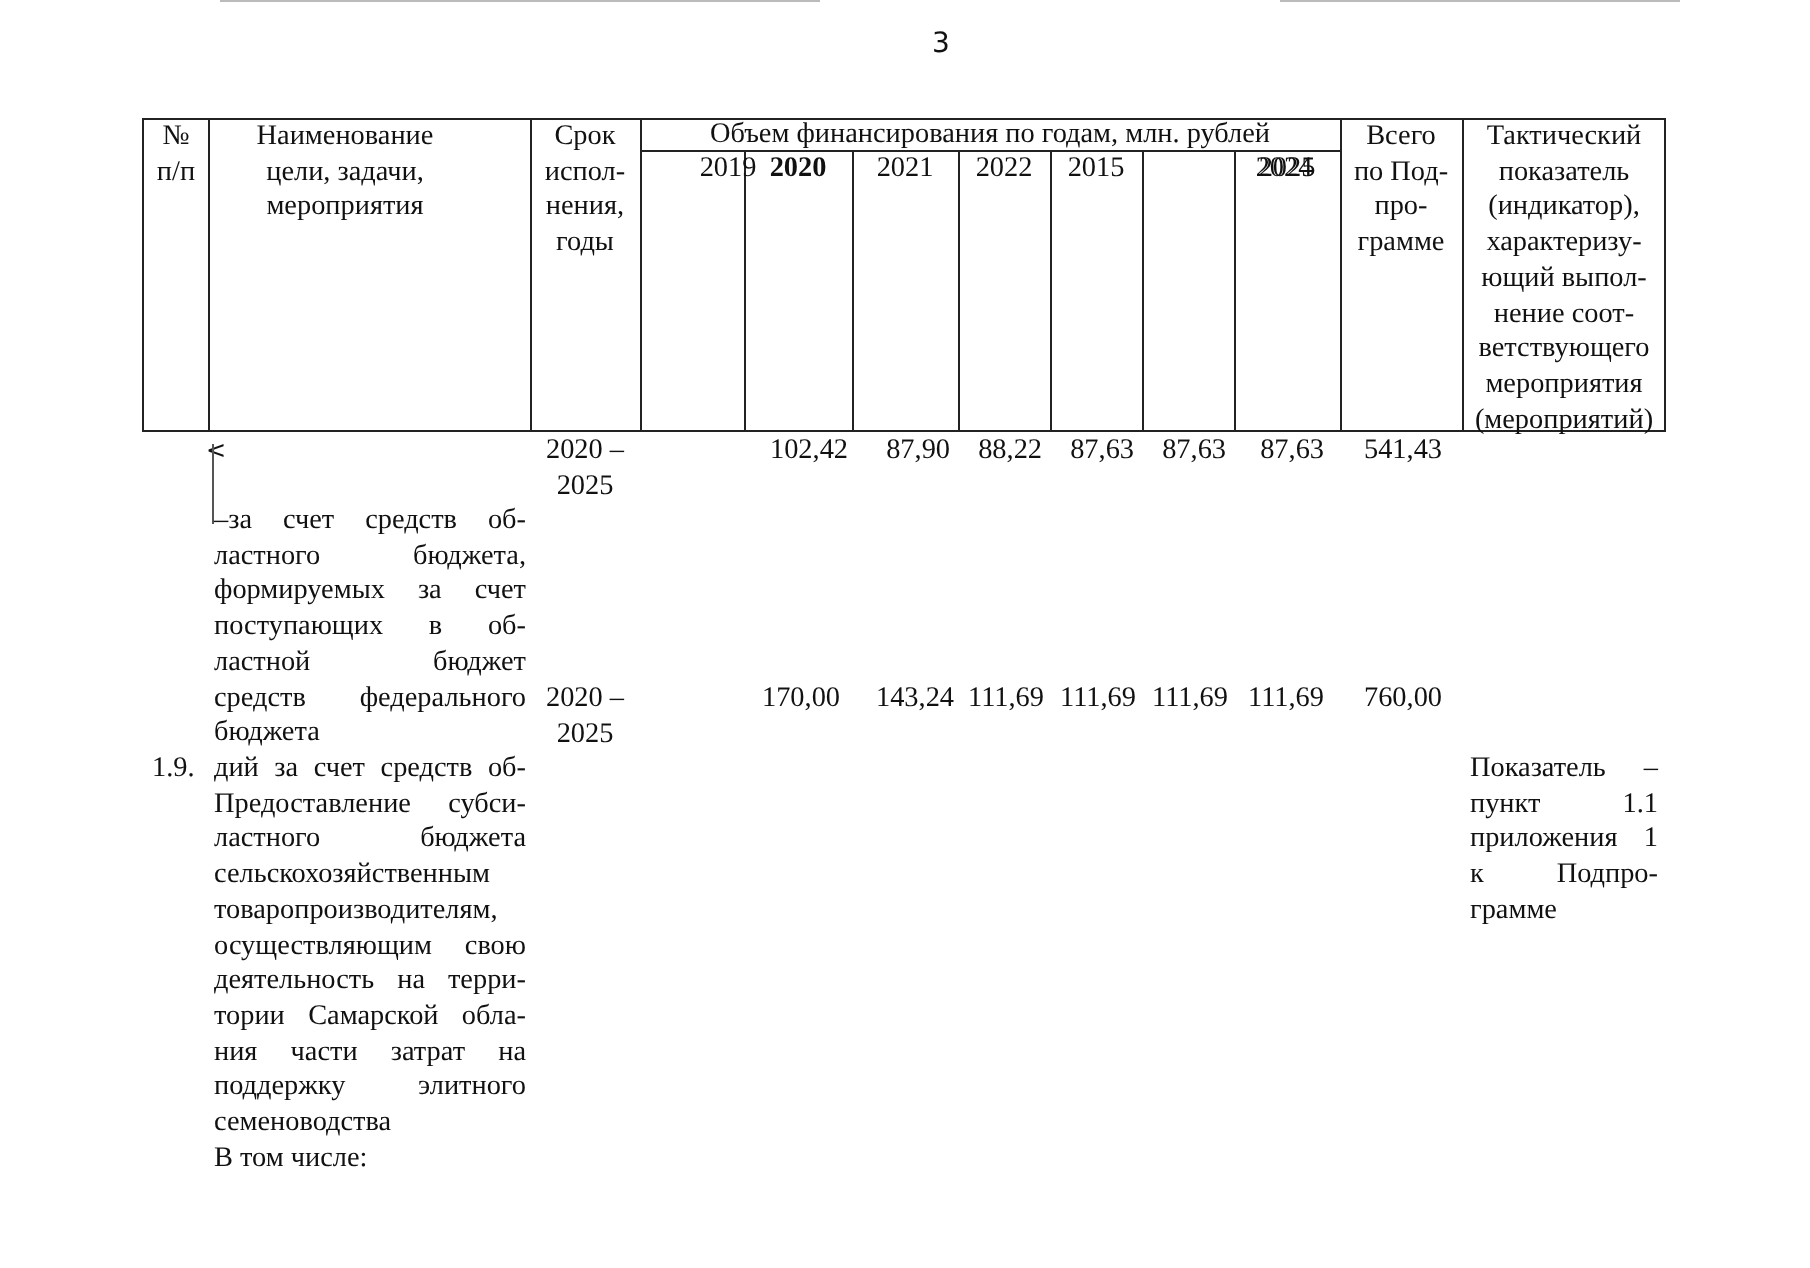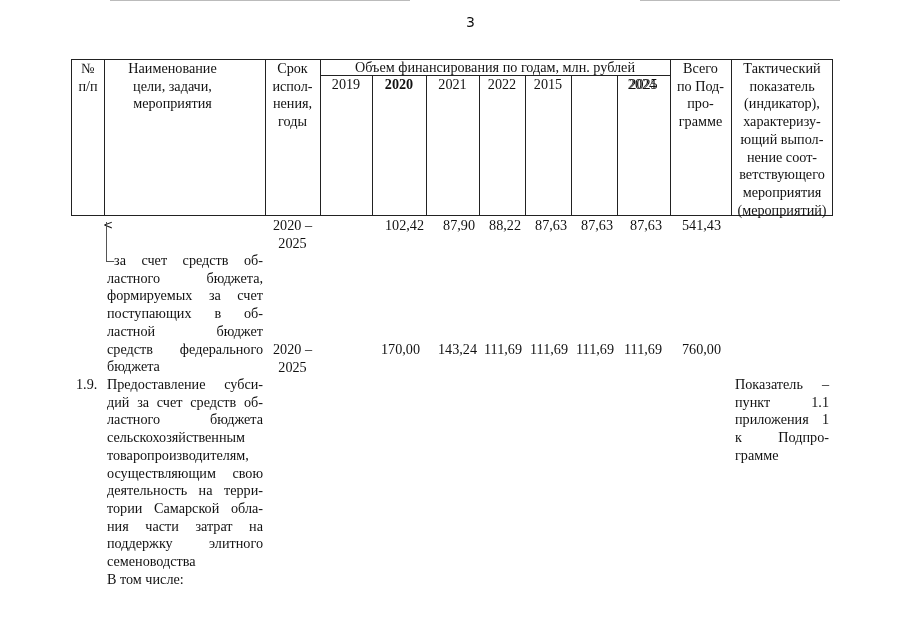--- a/index.html
+++ b/index.html
@@ -48,21 +48,21 @@
   <div>цели, задачи,</div>
   <div>мероприятия</div>
 </div>
 <div class="cell" style="left:265px;top:60px;width:55px;">
   <div>Срок</div>
   <div>испол-</div>
   <div>нения,</div>
   <div>годы</div>
 </div>
 <div class="cell" style="left:320px;top:59px;width:350px;">Объем финансирования по годам, млн. рублей</div>
-<div class="cell" style="left:320px;top:76px;width:52px;">2019</div>
+<div class="cell" style="left:320px;top:76px;width:52px;padding-left:18px;">2019</div>
 <div class="cell" style="left:372px;top:76px;width:54px;font-weight:bold;">2020</div>
 <div class="cell" style="left:426px;top:76px;width:53px;">2021</div>
 <div class="cell" style="left:479px;top:76px;width:46px;">2022</div>
 <div class="cell" style="left:525px;top:76px;width:46px;">2015</div>
 <div class="cell" style="left:571px;top:76px;width:46px;padding-left:48px;">2024</div>
 <div class="cell" style="left:617px;top:76px;width:53px;">2025</div>
 <div class="cell" style="left:670px;top:60px;width:61px;">
   <div>Всего</div>
   <div>по Под-</div>
   <div>про-</div>
@@ -99,22 +99,22 @@
 <div class="num" style="left:372px;top:217px;width:52px;">102,42</div>
 <div class="num" style="left:426px;top:217px;width:49px;">87,90</div>
 <div class="num" style="left:479px;top:217px;width:42px;">88,22</div>
 <div class="num" style="left:525px;top:217px;width:42px;">87,63</div>
 <div class="num" style="left:571px;top:217px;width:42px;">87,63</div>
 <div class="num" style="left:617px;top:217px;width:45px;">87,63</div>
 <div class="num" style="left:670px;top:217px;width:51px;">541,43</div>
 
 <div class="txt" style="left:76px;top:341px;">1.9.</div>
 <div class="txt" style="left:107px;top:341px;width:156px;">
+  <span class="jl">дий за счет средств об-</span>
   <span class="jl">Предоставление субси-</span>
-  <span class="jl">дий за счет средств об-</span>
   <span class="jl">ластного бюджета</span>
   <span style="display:block">сельскохозяйственным</span>
   <span class="jl">товаропроизводителям,</span>
   <span class="jl">осуществляющим свою</span>
   <span class="jl">деятельность на терри-</span>
   <span class="jl">тории Самарской обла-</span>
   <span class="jl">ния части затрат на</span>
   <span class="jl">поддержку элитного</span>
   <span style="display:block">семеноводства</span>
   <span style="display:block">В том числе:</span>

